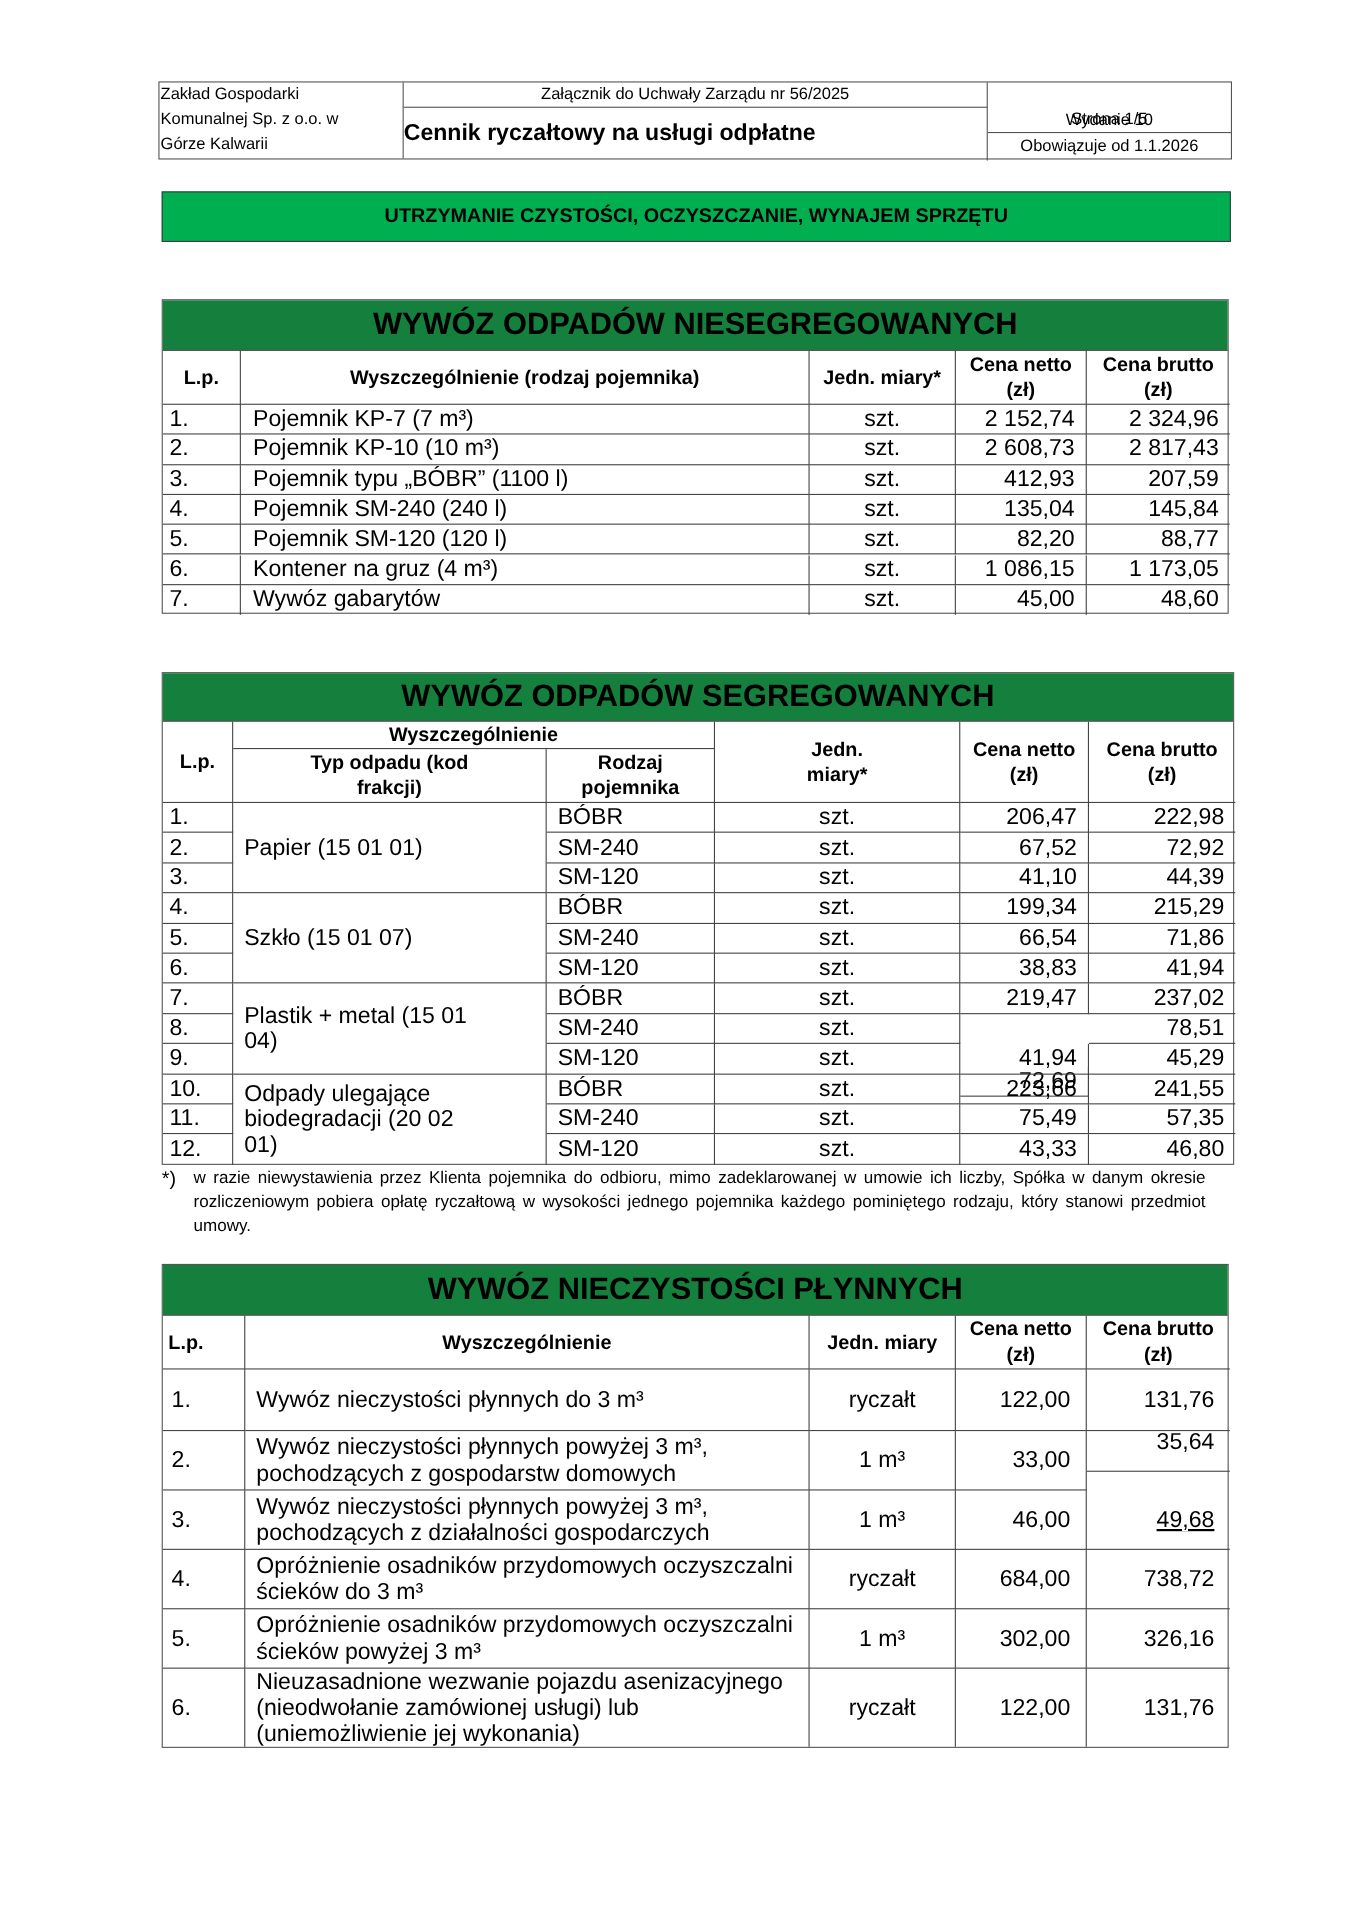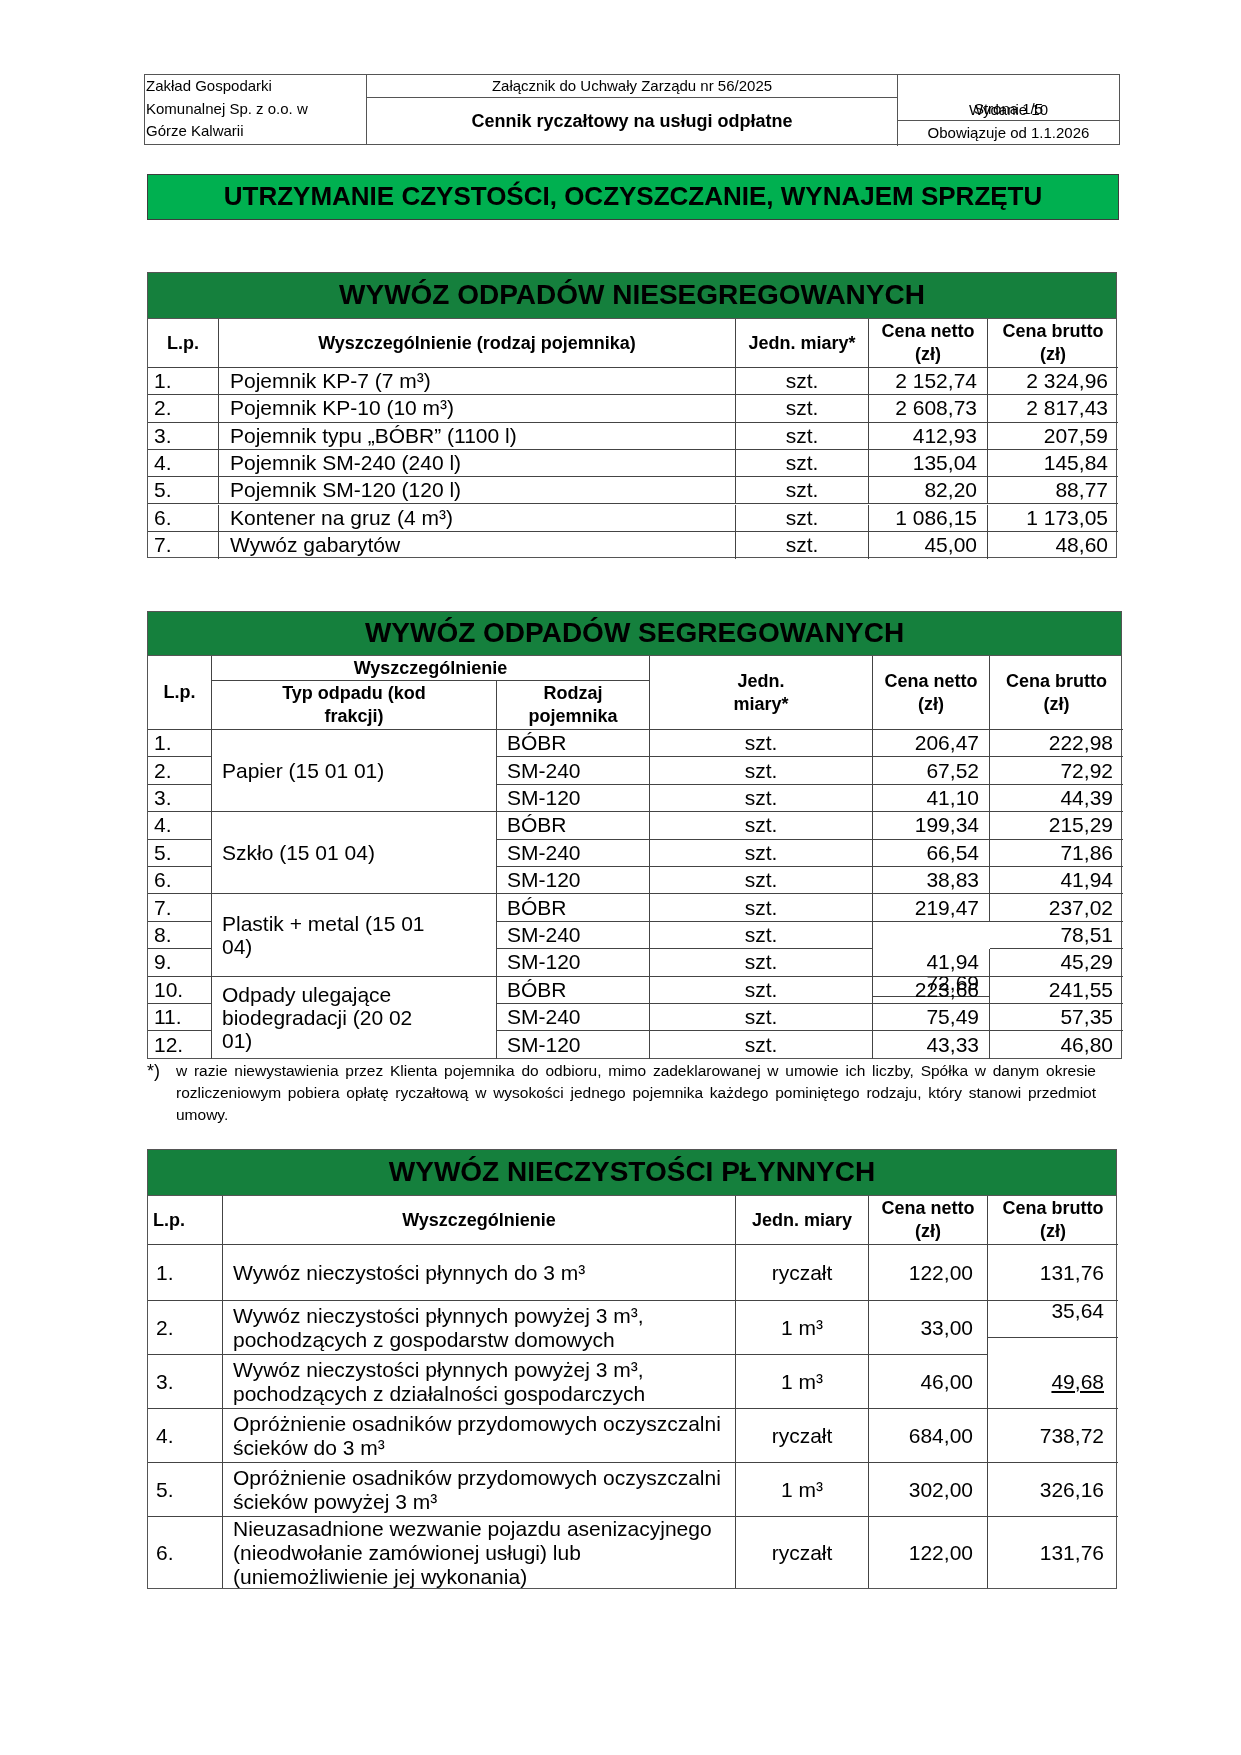--- a/index.html
+++ b/index.html
@@ -6,29 +6,29 @@
   html, body { width: 1241px; height: 1755px; background: #ffffff; }
   body { position: relative; font-family: "Liberation Sans", sans-serif; color: #000; overflow: hidden; }
 
   
   .hdr { position: absolute; left: 144px; top: 74px; width: 976px; height: 71px; border: 1.5px solid #555; }
   .hdr .c1 { position: absolute; left: 0; top: 0; width: 222px; height: 100%; border-right: 1.5px solid #555;
              font-size: 15px; line-height: 22.5px; padding-left: 1px; padding-top: 0px; }
   .hdr .c2t { position: absolute; left: 222px; top: 0; width: 531px; height: 23px; border-bottom: 1.5px solid #555; border-right: 1.5px solid #555;
               font-size: 15px; text-align: center; line-height: 22px; }
   .hdr .c2b { position: absolute; left: 222px; top: 23px; width: 531px; height: 48px; border-right: 1.5px solid #555;
-              font-size: 18px; font-weight: bold; text-align: center; line-height: 46px; }
+              font-size: 21px; font-weight: bold; line-height: 46px; }
   .hdr .c3t { position: absolute; left: 753px; top: 0; right: 0; height: 23px; border-bottom: 1.5px solid #555;
               font-size: 15px; text-align: center; line-height: 22px; margin-top: 23px; }
   .hdr .c3b { position: absolute; left: 753px; top: 23px; right: 0; height: 48px;
               font-size: 15px; text-align: center; line-height: 22.5px; padding-top: 1px; }
 
   
   .banner { position: absolute; left: 147px; top: 174px; width: 972px; height: 46px; background: #00b050;
-            border: 1.5px solid #3d3d3d; font-size: 26px; font-weight: bold; text-align: center; line-height: 43px; }
+            border: 1.5px solid #3d3d3d; font-size: 18px; font-weight: bold; text-align: center; line-height: 43px; }
 
   
   .tbl { position: absolute; left: 147px; border: 1.5px solid #555; }
   .tbl .title { position: absolute; left: 0; right: 0; top: 0; background: #15803d; border-bottom: 1.5px solid #555;
                 font-size: 28px; font-weight: bold; text-align: center; }
   .cell { position: absolute; border-right: 1.3px solid #444; border-bottom: 1.3px solid #444; overflow: hidden; white-space: nowrap; }
   .cell.last { border-right: none; }
   .cell.nobot { border-bottom: none; }
   .hcell { font-weight: bold; font-size: 18px; text-align: center; display: flex; align-items: center; justify-content: center; line-height: 23px; white-space: normal; }
   .dcell { font-size: 21px; line-height: 26px; }
@@ -174,21 +174,21 @@
       <div class="cell dcell vc lft" style="left: 349px; top: 392px; width: 153px; height: 27.4px; padding-left: 10px;">SM-240</div>
       <div class="cell dcell vc ctr" style="left: 502px; top: 392px; width: 223px; height: 27.4px;">szt.</div>
       <div class="cell dcell vc num" style="left: 725px; top: 392px; width: 117px; height: 27.4px;">75,49</div>
       <div class="cell dcell vc num last" style="left: 842px; top: 392px; width: 133px; height: 27.4px;">57,35</div>
       <div class="cell dcell vc lft nobot" style="left: 0px; top: 419.4px; width: 64px; height: 27.4px;">12.</div>
       <div class="cell dcell vc lft nobot" style="left: 349px; top: 419.4px; width: 153px; height: 27.4px; padding-left: 10px;">SM-120</div>
       <div class="cell dcell vc ctr nobot" style="left: 502px; top: 419.4px; width: 223px; height: 27.4px;">szt.</div>
       <div class="cell dcell vc num nobot" style="left: 725px; top: 419.4px; width: 117px; height: 27.4px;">43,33</div>
       <div class="cell dcell vc num last nobot" style="left: 842px; top: 419.4px; width: 133px; height: 27.4px;">46,80</div>
       <div class="cell dcell vc wrap" style="left: 64px; top: 118px; width: 285px; height: 82.2px; padding-left: 10px; padding-right: 60px;">Papier (15 01 01)</div>
-      <div class="cell dcell vc wrap" style="left: 64px; top: 200.2px; width: 285px; height: 82.2px; padding-left: 10px; padding-right: 60px;">Szkło (15 01 04)</div>
+      <div class="cell dcell vc wrap" style="left: 64px; top: 200.2px; width: 285px; height: 82.2px; padding-left: 10px; padding-right: 60px;">Szkło (15 01 07)</div>
       <div class="cell dcell vc wrap" style="left: 64px; top: 282.4px; width: 285px; height: 82.2px; padding-left: 10px; padding-right: 60px;">Plastik + metal (15 01 04)</div>
       <div class="cell dcell vc wrap nobot" style="left: 64px; top: 364.6px; width: 285px; height: 82.2px; padding-left: 10px; padding-right: 60px;">Odpady ulegające biodegradacji (20 02 01)</div>
     </div>
 </div>
 
 <div class="footnote">
   <span class="star">*)</span>
   <div class="txt">w razie niewystawienia przez Klienta pojemnika do odbioru, mimo zadeklarowanej w umowie ich liczby, Spółka w danym okresie rozliczeniowym pobiera opłatę ryczałtową w wysokości jednego pojemnika każdego pominiętego rodzaju, który stanowi przedmiot umowy.</div>
 </div>
 

